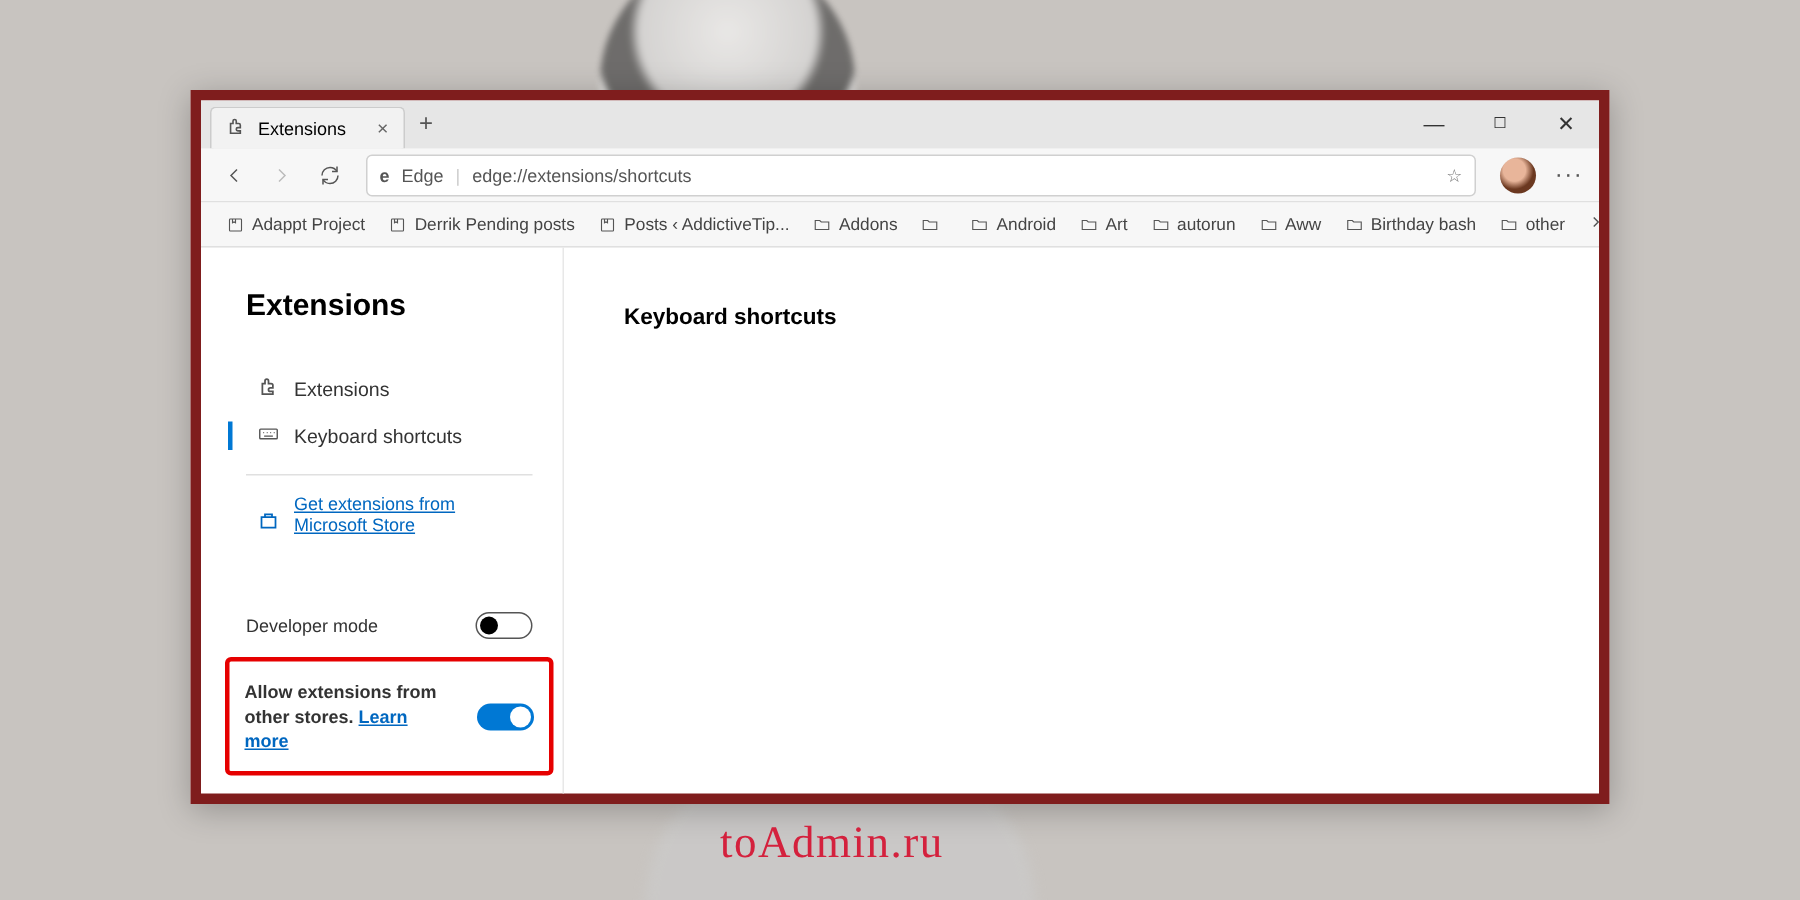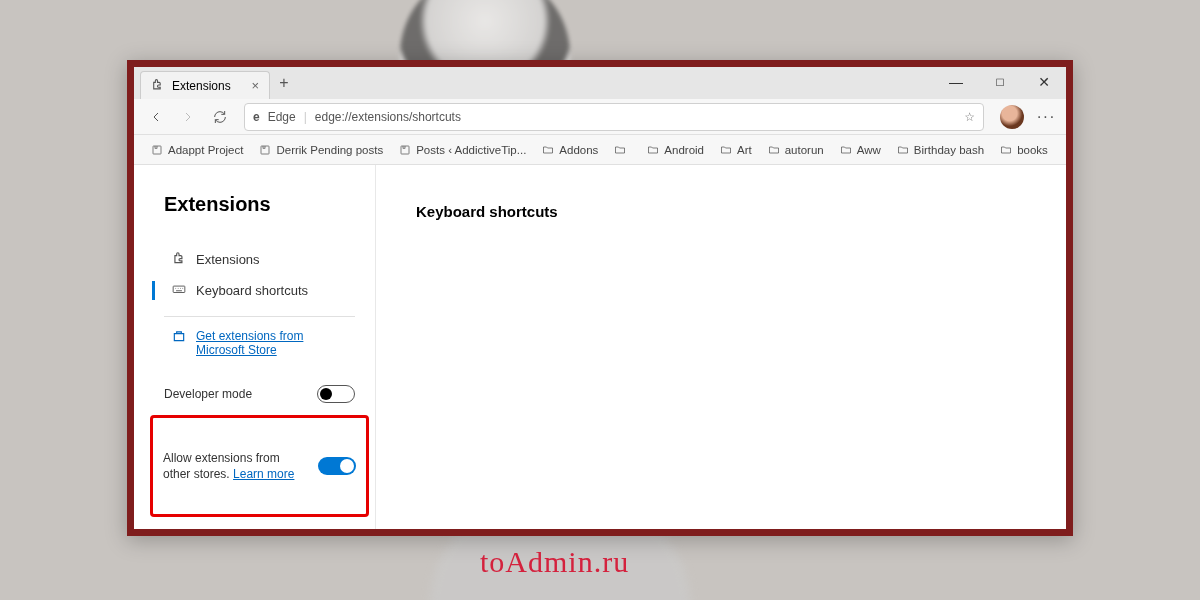--- a/index.html
+++ b/index.html
@@ -43,35 +43,35 @@
 .sidebar { width: 242px; border-right: 1px solid #e8e8e8; padding: 28px 20px 10px 30px; display: flex; flex-direction: column; }
 .ext-title { font-size: 20px; font-weight: 700; margin-bottom: 14px; }
 .search-box { height: 32px; border: 1px solid #999; display: flex; align-items: center; padding: 0 10px; gap: 8px; color: #767676; font-size: 13px; }
 .search-box svg { width: 13px; height: 13px; stroke: #767676; fill: none; stroke-width: 2; }
 
 .nav-list { margin-top: 14px; border-bottom: 1px solid #e0e0e0; padding-bottom: 10px; }
 .nav-item { display: flex; align-items: center; gap: 10px; padding: 7px 4px 7px 8px; font-size: 13px; color: #333; cursor: pointer; position: relative; }
 .nav-item.active::before { content: ""; position: absolute; left: -12px; top: 6px; bottom: 6px; width: 3px; background: #0078d4; }
 .nav-item svg { width: 14px; height: 14px; }
 
-.store-link-row { display: flex; align-items: flex-start; gap: 10px; padding: 12px 4px 7px 8px; font-size: 12px; }
+.store-link-row { display: flex; align-items: flex-end; gap: 10px; padding: 12px 4px 7px 8px; font-size: 12px; }
 .store-link-row svg { width: 14px; height: 14px; }
 .link { color: #0067c0; text-decoration: underline; cursor: pointer; }
 
 .spacer { flex: 1; }
 
 .toggle-row { display: flex; align-items: center; padding: 10px 0; font-size: 12px; color: #333; gap: 22px; }
 .toggle-row .label { flex: 1; line-height: 1.35; }
 .toggle { width: 38px; height: 18px; border-radius: 10px; position: relative; cursor: pointer; flex-shrink: 0; }
 .toggle.off { background: #fff; border: 1px solid #555; }
 .toggle.off .knob { position: absolute; left: 2px; top: 2px; width: 12px; height: 12px; border-radius: 50%; background: #000; }
 .toggle.on { background: #0078d4; }
 .toggle.on .knob { position: absolute; right: 2px; top: 2px; width: 14px; height: 14px; border-radius: 50%; background: #fff; }
 
-.highlight-box { border: 3px solid #e60000; padding: 22px 10px; margin: 2px -14px 2px -14px; border-radius: 4px; }
+.highlight-box { border: 3px solid #e60000; padding: 2px 10px; margin: 2px -14px 2px -14px; border-radius: 4px; font-weight: bold; }
 
 .main { flex: 1; padding: 38px 40px; }
 .main-title { font-size: 15px; font-weight: 700; }
 </style>
 </head>
 <body>
 
 <div class="bg-blur"></div>
 <div class="bg-blur2"></div>
 
@@ -184,21 +184,21 @@
     <div class="bm">
         <svg viewBox="0 0 24 24">
           <path d="M3 6h6l2 2h10v10H3z"></path>
         </svg>
         <span>Birthday bash</span>
       </div>
     <div class="bm">
         <svg viewBox="0 0 24 24">
           <path d="M3 6h6l2 2h10v10H3z"></path>
         </svg>
-        <span>books</span>
+        <span>other</span>
       </div>
     <div class="bm-chevron">
       <svg width="12" height="12" viewBox="0 0 24 24" fill="none" stroke="currentColor" stroke-width="2">
           <path d="M9 6l6 6-6 6"></path>
         </svg>
     </div>
   </div>
 
   <div class="content">
     <div class="sidebar">

